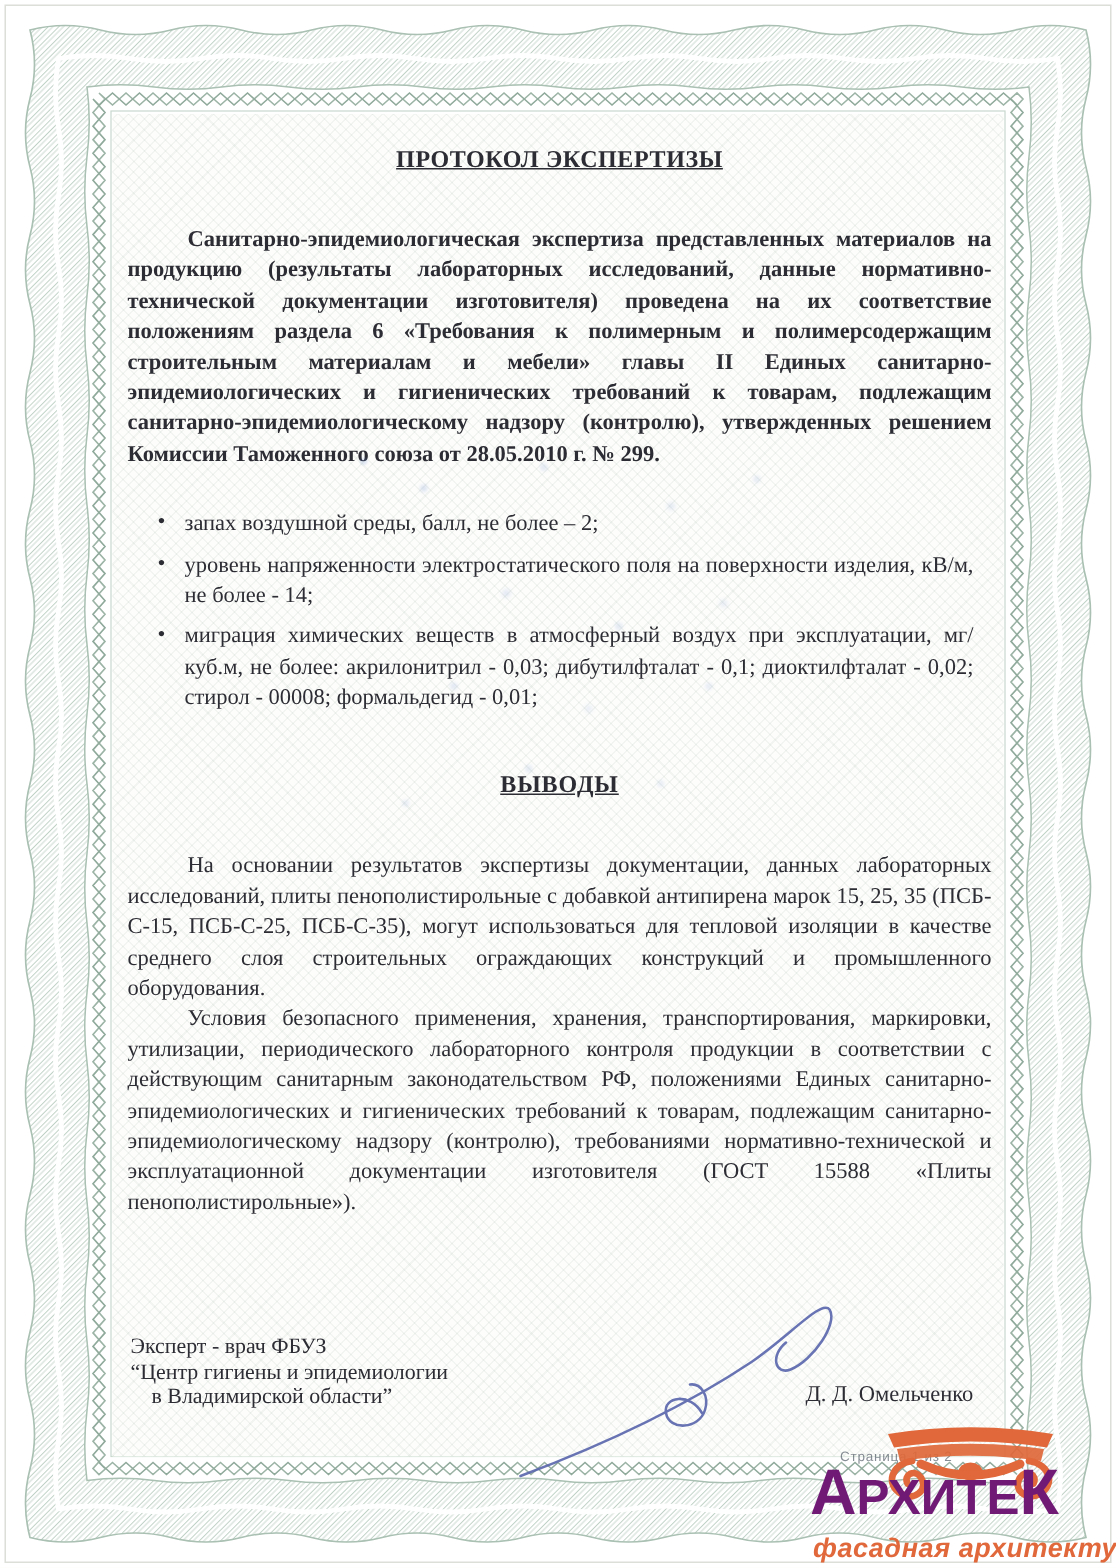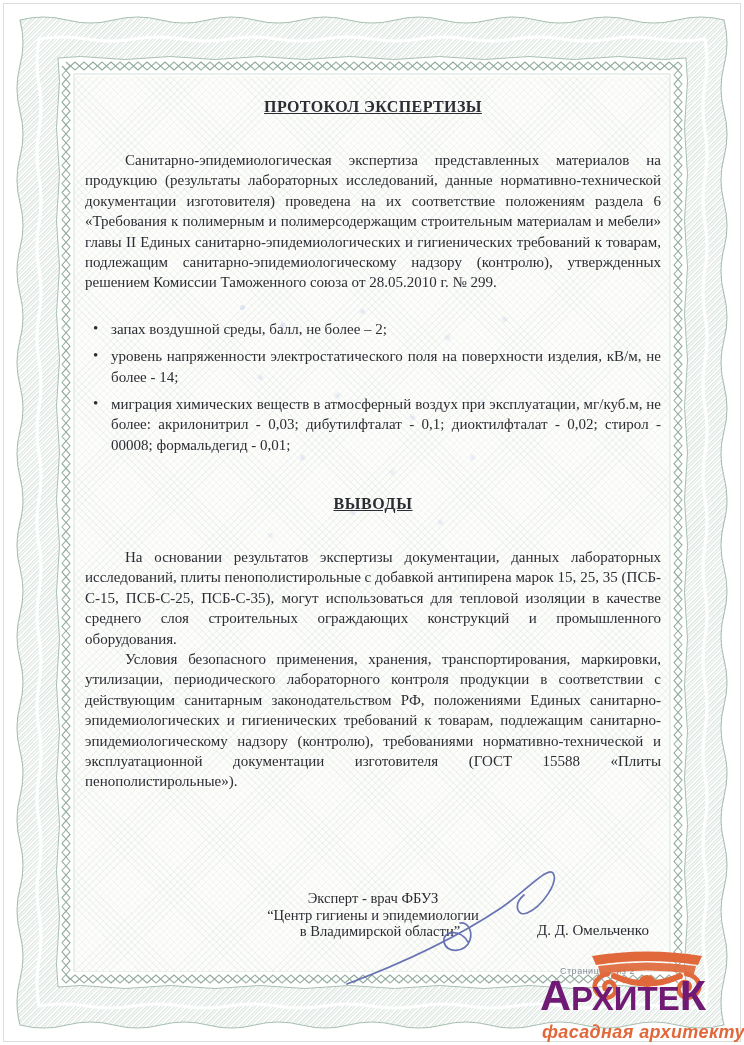--- a/index.html
+++ b/index.html
@@ -14,31 +14,31 @@
     background:
       repeating-linear-gradient(45deg, rgba(150,172,156,.10) 0 1px, transparent 1px 5px),
       repeating-linear-gradient(-45deg, rgba(150,172,156,.10) 0 1px, transparent 1px 5px),
       #fdfdfb;
     box-sizing:border-box;padding:22px 8px 0 10px;overflow:hidden;
     color:#2c2c34;}
 
   .doc-title{margin:0 0 34px;text-align:center;font-size:16px;font-weight:bold;
     text-decoration:underline;letter-spacing:.4px;}
   .body-par{margin:0;text-align:justify;text-indent:40px;font-size:15px;line-height:1.36;}
-  .mb20{margin-bottom:24px;}
-  .bullet-list{list-style:none;margin:26px 0 40px;padding:0 0 0 4px;
+  .mb20{margin-bottom:24px;font-weight:bold;}
+  .bullet-list{list-style:none;margin:26px 12px 40px;padding:0 0 0 4px;
     display:flex;flex-direction:column;gap:7px;justify-content:space-between;}
   .bullet-list li{position:relative;padding-left:22px;text-align:justify;
     font-size:15px;line-height:1.36;}
   .bullet-list li::before{content:"•";position:absolute;left:4px;top:-1px;font-size:15px;}
   .conclusions-title{margin:0 0 34px;text-align:center;font-size:16px;font-weight:bold;
     text-decoration:underline;letter-spacing:.6px;}
 
   .sig-area{position:absolute;left:12px;right:10px;top:814px;font-size:14.6px;color:#2c2c34;}
-  .sig-line{line-height:16.6px;text-align:center;}
+  .sig-line{line-height:16.6px;}
   .sig-line.indent{padding-left:14px;}
   .sig-name{position:absolute;left:450px;top:32px;font-size:15px;white-space:nowrap;}
 
   .signature-wrap{position:absolute;left:335px;top:856px;z-index:3;pointer-events:none;}
 
   .stamp-specks{position:absolute;left:240px;top:305px;width:5px;height:5px;border-radius:50%;
     background:rgba(96,132,205,.18);filter:blur(.6px);z-index:3;pointer-events:none;
     box-shadow:
       40px 18px 2px rgba(96,132,205,.20), 120px 4px 2px rgba(96,132,205,.16),
       205px 30px 3px rgba(96,132,205,.18), 262px 12px 2px rgba(96,132,205,.14),

